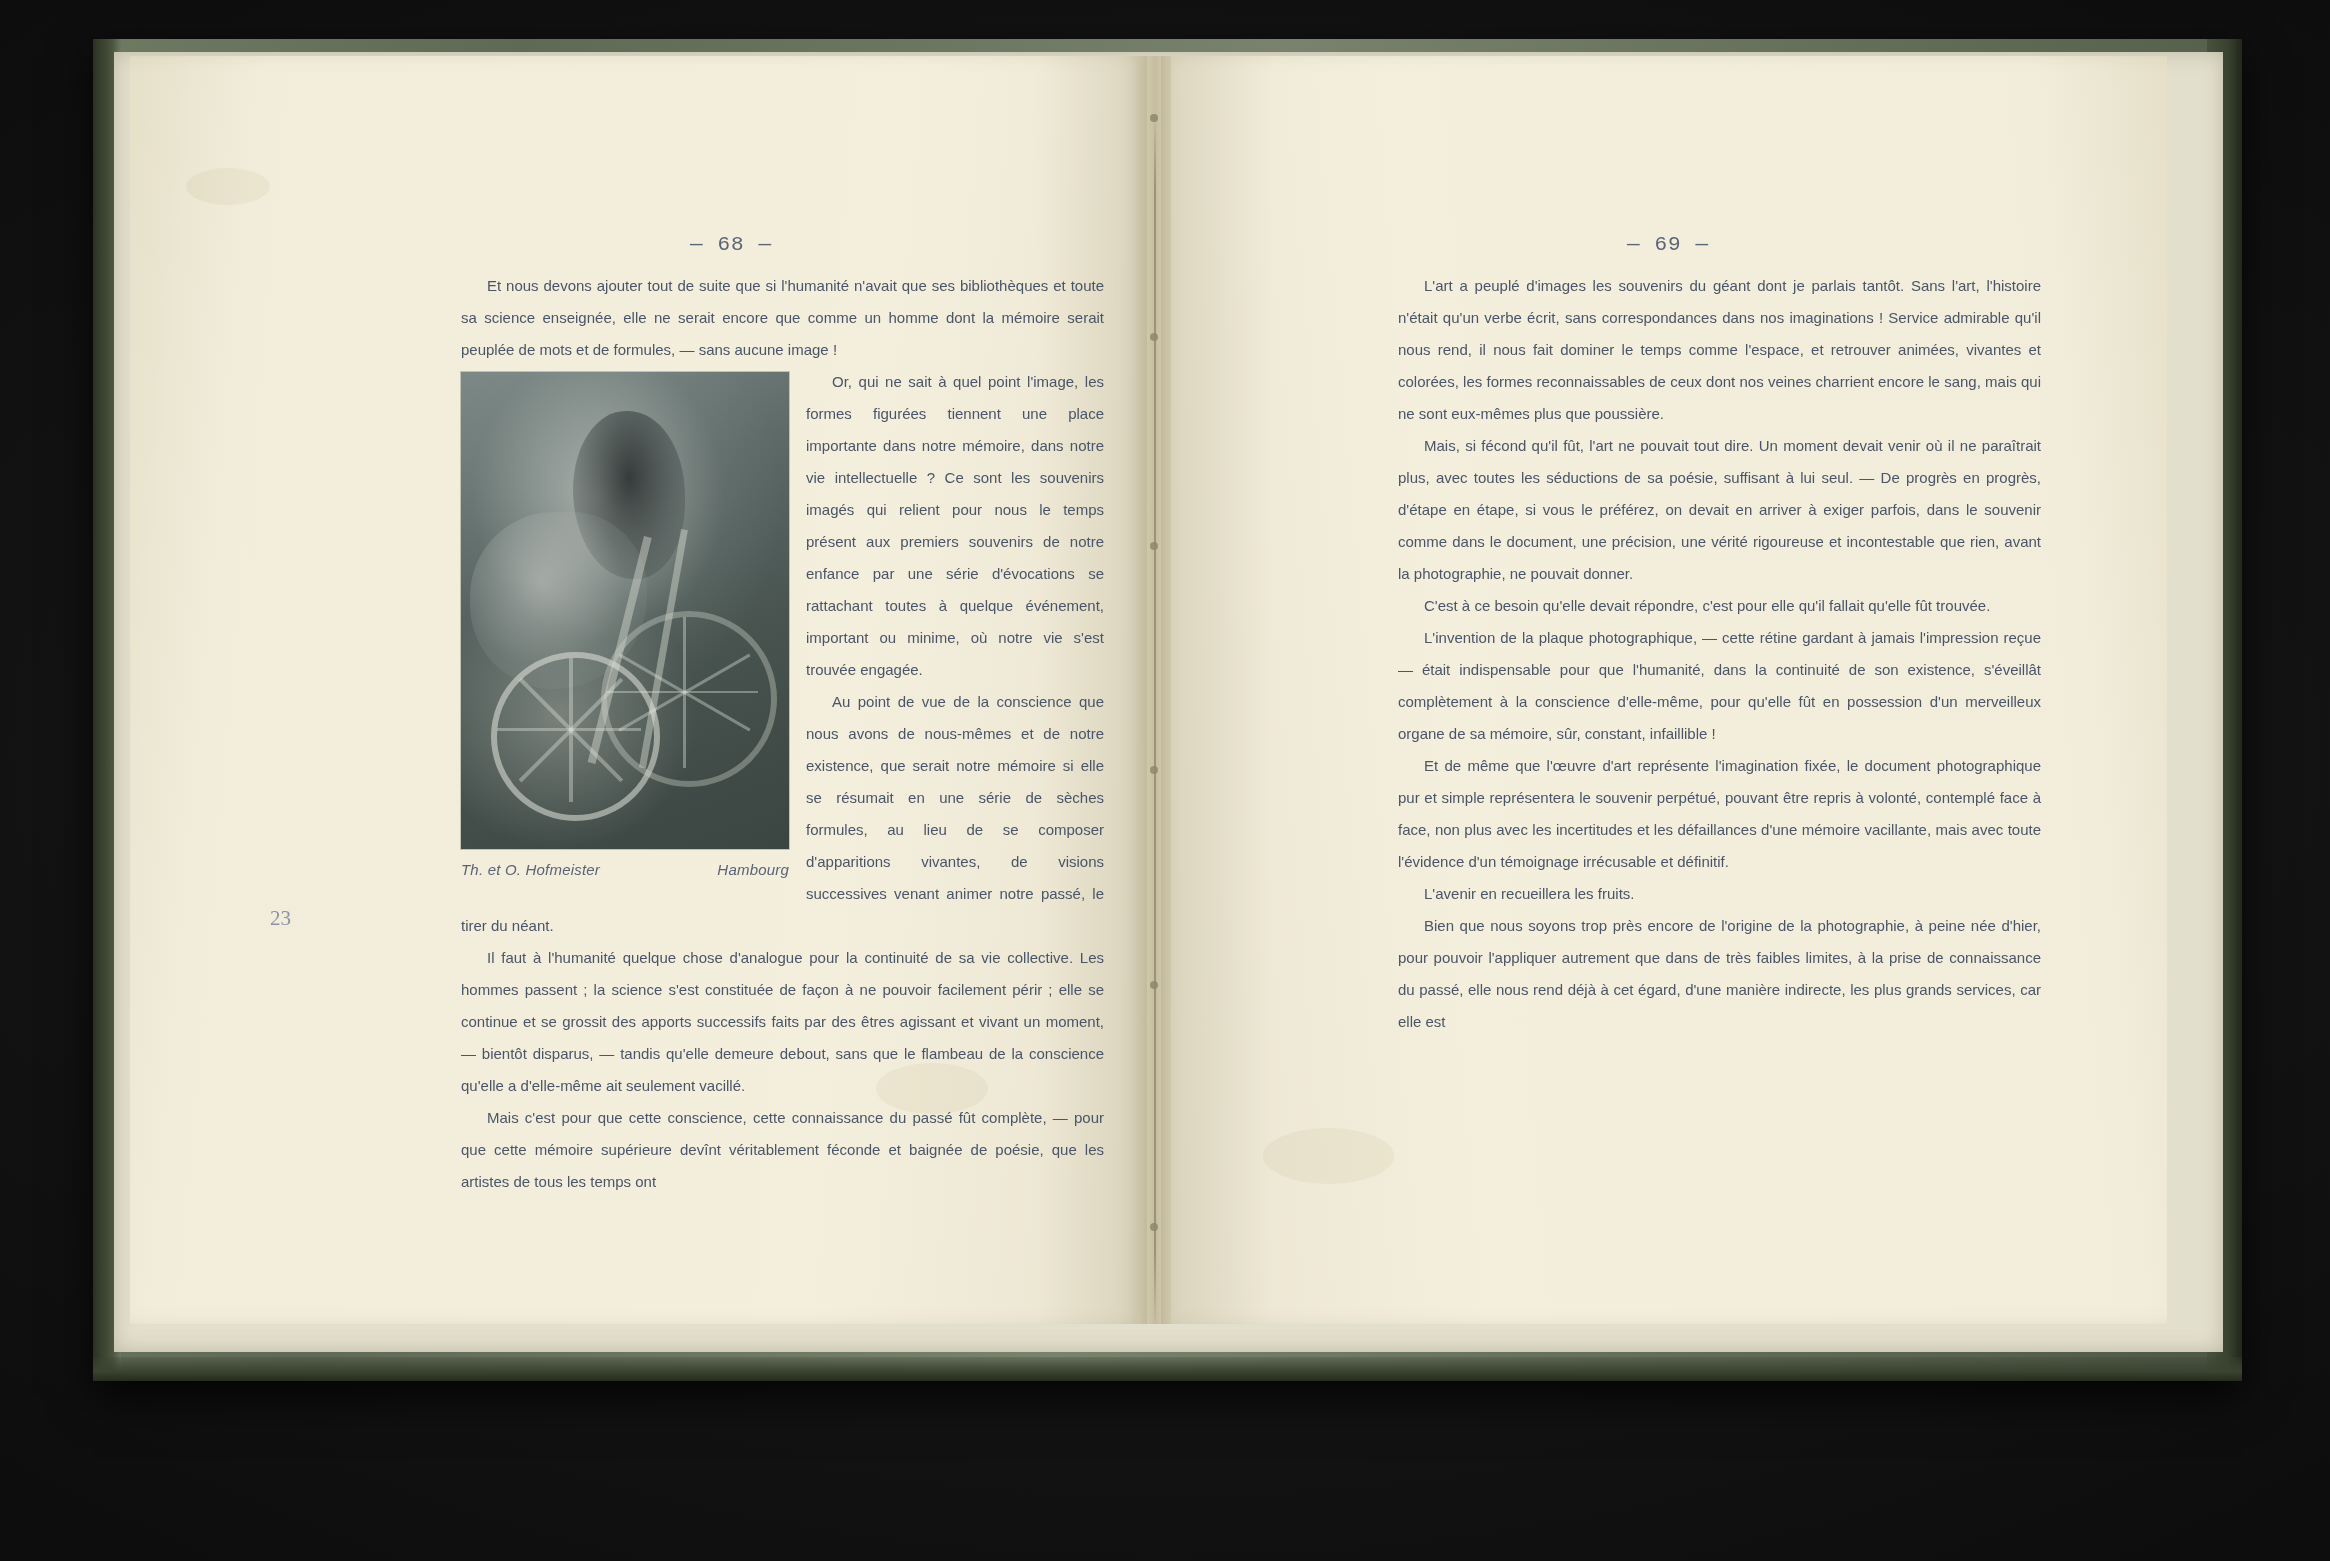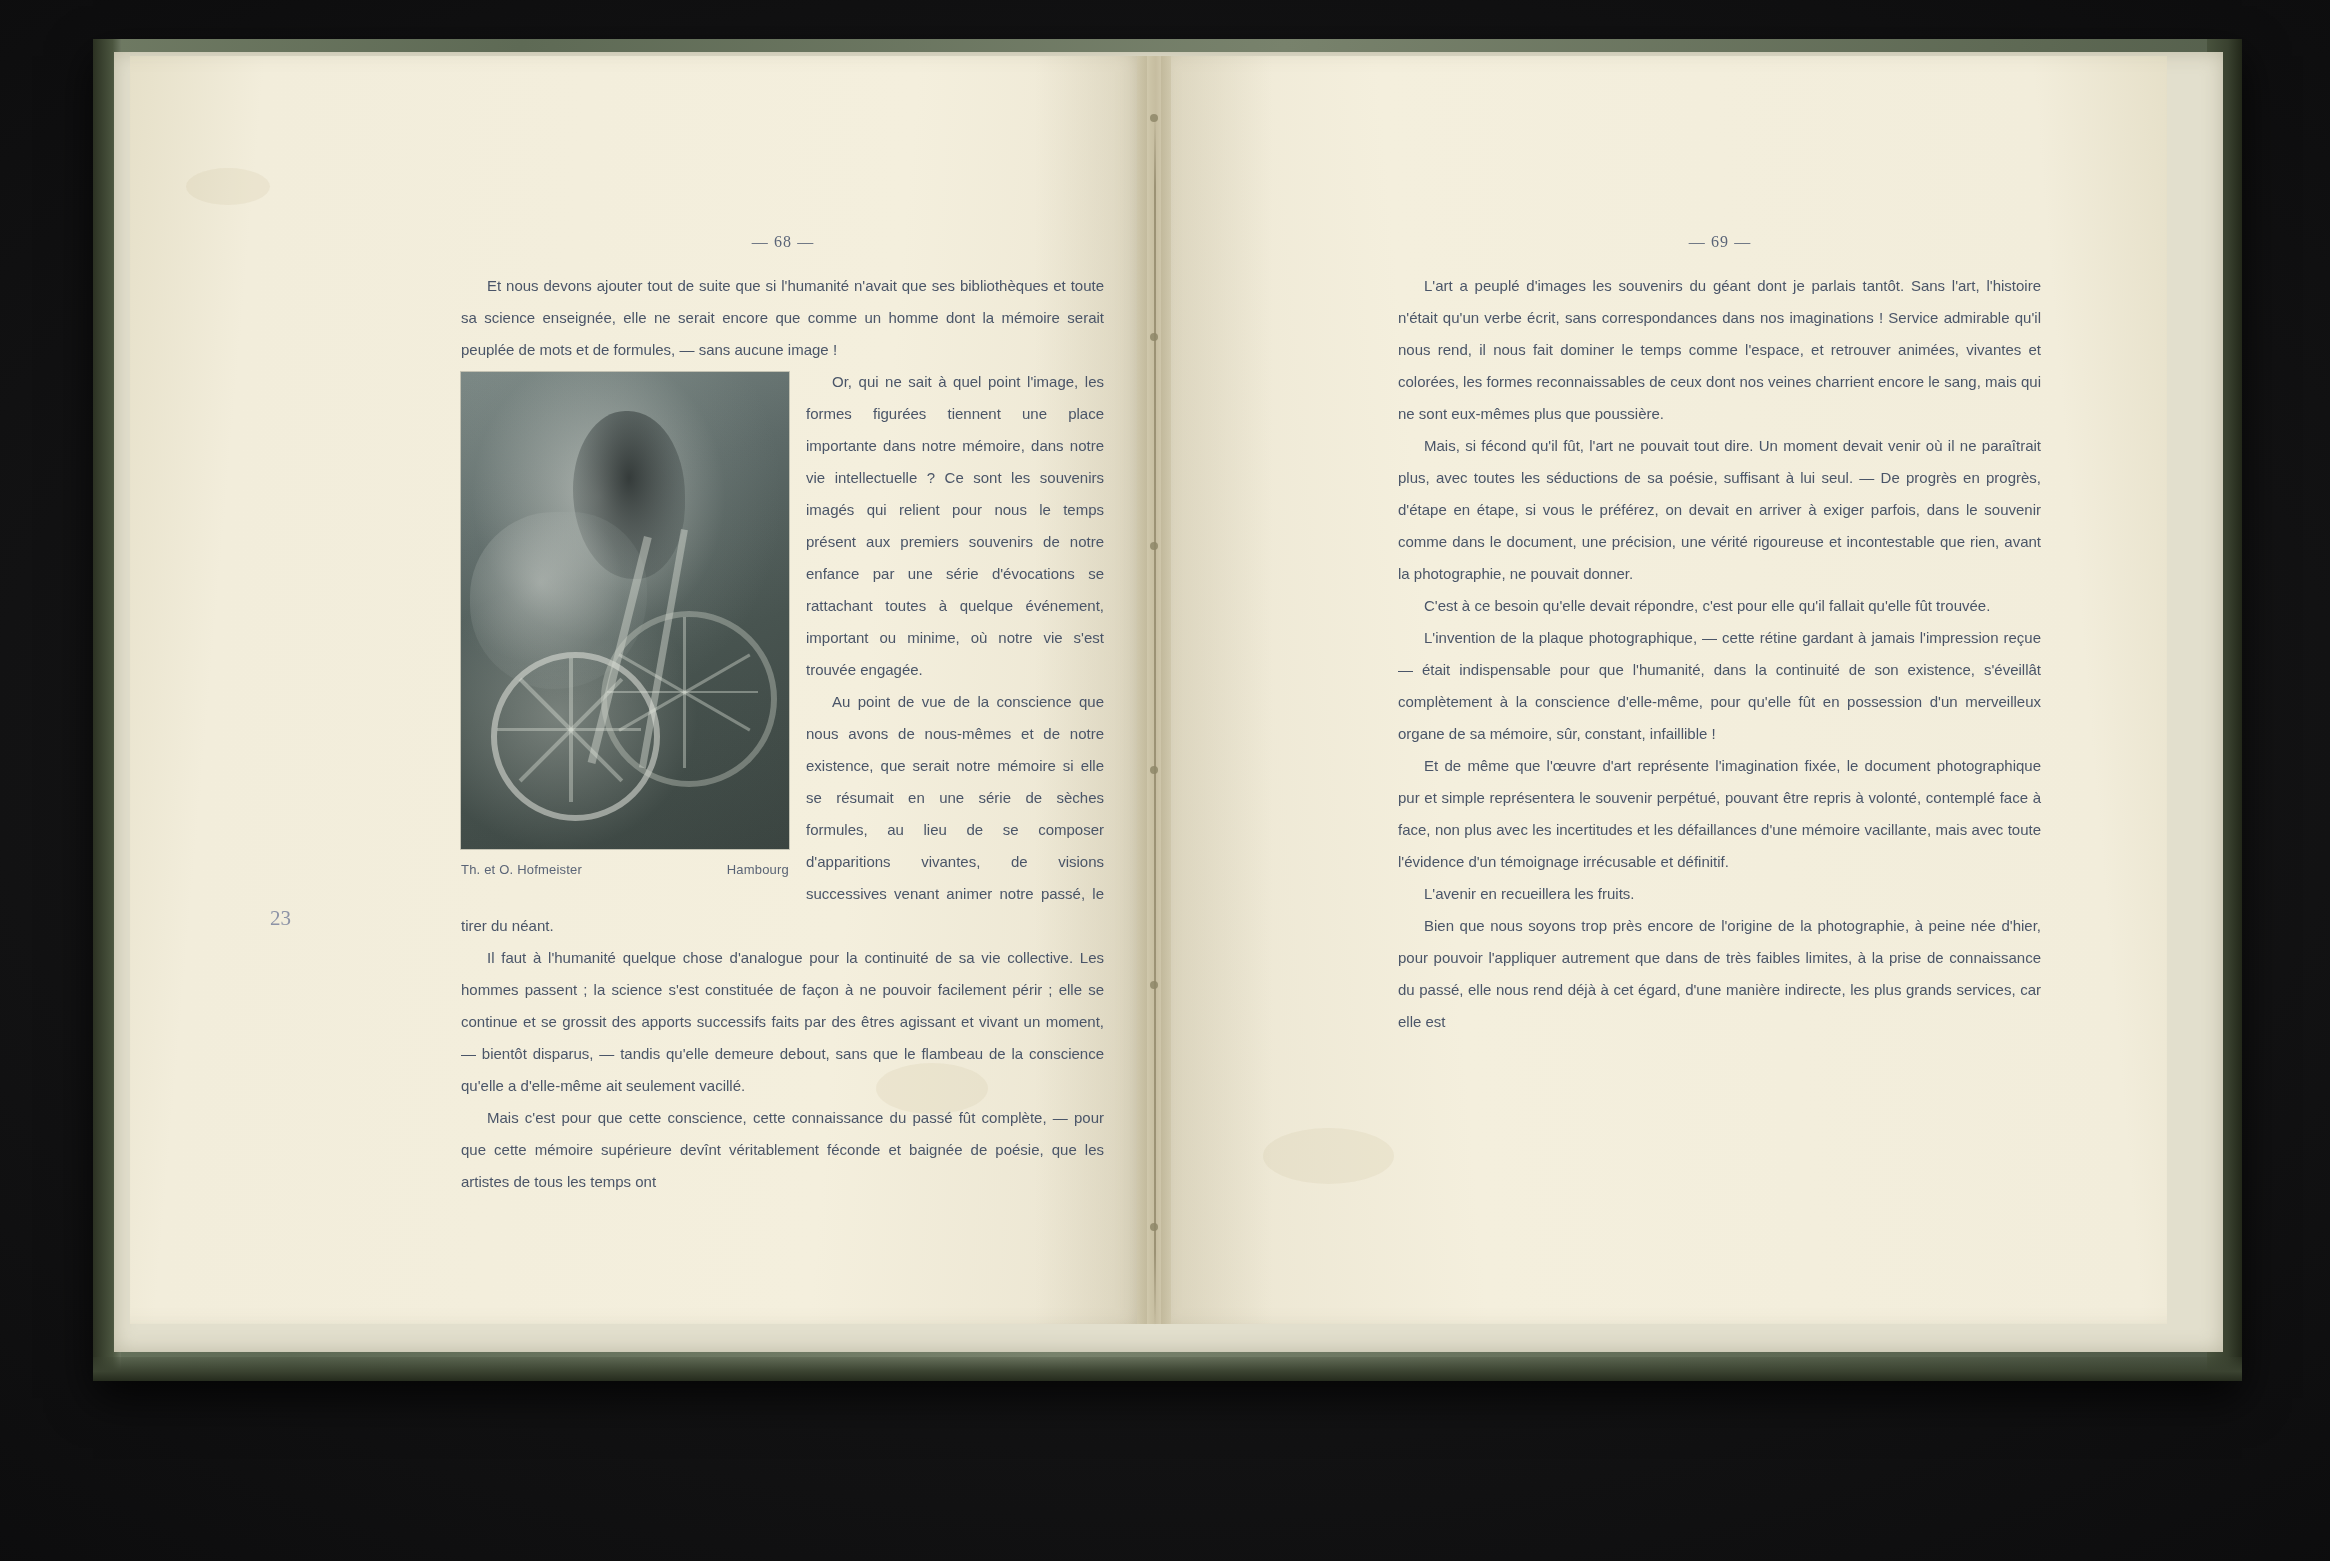--- a/index.html
+++ b/index.html
@@ -141,25 +141,25 @@
     color: #4a5568;
     font-size: 15px;
     line-height: 32px;
     text-align: justify;
   }
   .col-left  { left: 368px; top: 231px;  width: 643px; }
   .col-right { left: 1305px; top: 231px; width: 643px; }
 
   .folio {
     position: absolute;
-    font-family: Liberation Serif, serif;
+    font-family: Liberation Mono, monospace;
     color: #5b6578;
-    font-size: 16px;
+    font-size: 21px;
     letter-spacing: 1.1px;
-    text-align: center;
+    text-align: left;
     width: 186px;
   }
   .folio-left  { left: 597px; top: 194px; }
   .folio-right { left: 1534px; top: 194px; }
 
   p { margin: 0 0 0 0; text-indent: 26px; }
   p.noindent { text-indent: 0; }
 
   
   .plate-wrap {
@@ -206,23 +206,24 @@
     left: 9.3px; top: 140px;
     width: 177px; height: 177px;
     background: radial-gradient(ellipse at 40% 40%, rgba(236,238,232,0.42) 0%, rgba(150,160,156,0.20) 55%, rgba(70,80,78,0.0) 100%);
     border-radius: 50% 45% 55% 50%;
   }
   .plate-caption {
     width: 328px;
     margin-top: 5.6px;
     display: flex;
     justify-content: space-between;
-    font-size: 13px;
+    font-size: 15px;
     color: #5a6476;
     letter-spacing: 0.2px;
+    font-style: italic;
   }
 
   .page-number-pencil {
     position: absolute;
     left: 177px;
     top: 867px;
     font-size: 21px;
     color: #8d93a6;
     font-family: "Liberation Serif", serif;
   }

